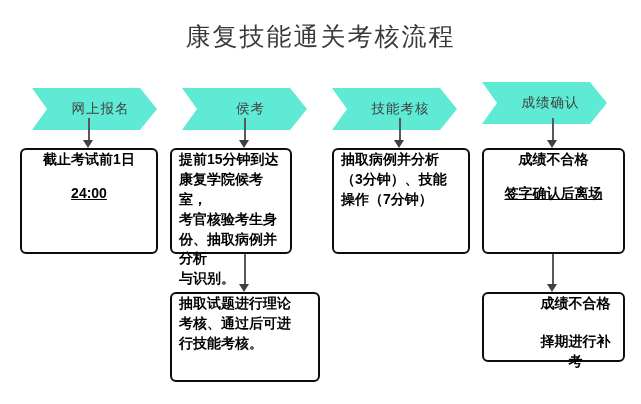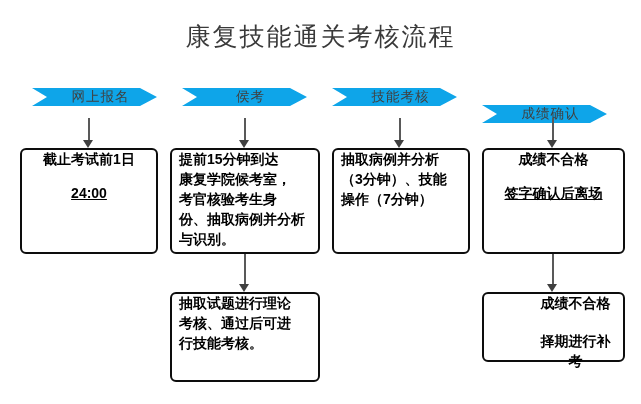--- a/index.html
+++ b/index.html
@@ -33,22 +33,22 @@
     letter-spacing: 2px;
     color: #3a3a3a;
     font-family: "DejaVu Serif", "Liberation Serif", serif;
     font-weight: 400;
     white-space: nowrap;
   }
 
   
   .banner {
     position: absolute;
-    height: 18px;
-    background: #0ea5e9;
+    height: 42px;
+    background: #5eead4;
     color: #404040;
     font-size: 13.5px;
     letter-spacing: 1px;
     display: flex;
     align-items: center;
     justify-content: center;
     clip-path: polygon(0 0, calc(100% - 17px) 0, 100% 50%, calc(100% - 17px) 100%, 0 100%, 15px 50%);
     -webkit-clip-path: polygon(0 0, calc(100% - 17px) 0, 100% 50%, calc(100% - 17px) 100%, 0 100%, 15px 50%);
     box-sizing: border-box;
     padding-left: 12px;
@@ -136,21 +136,21 @@
 
   <div class="banner" style="left:182px; top:88px; width:125px;">
     <span>侯考</span>
   </div>
 
   <div class="arrow" style="left:239px; top:118px; height:30px;">
     <div class="stem" style="height:23px;"></div>
     <div class="head" style="top:22px;"></div>
   </div>
 
-  <div class="pbox left" style="left:170px; top:148px; width:150px; height:106px;">
+  <div class="pbox left" style="left:170px; top:148px; width:122px; height:106px;">
     <div class="btext pad-b">提前15分钟到达</div>
     <div class="btext">康复学院候考室，</div>
     <div class="btext">考官核验考生身</div>
     <div class="btext">份、抽取病例并分析</div>
     <div class="btext">与识别。</div>
   </div>
 
   <div class="arrow" style="left:239px; top:254px; height:38px;">
     <div class="stem" style="height:31px;"></div>
     <div class="head" style="top:30px;"></div>
@@ -170,21 +170,21 @@
     <div class="stem" style="height:23px;"></div>
     <div class="head" style="top:22px;"></div>
   </div>
 
   <div class="pbox left" style="left:332px; top:148px; width:138px; height:106px;">
     <div class="btext pad-a">抽取病例并分析</div>
     <div class="btext">（3分钟）、技能</div>
     <div class="btext">操作（7分钟）</div>
   </div>
 
-  <div class="banner" style="left:482px; top:105px; width:125px;">
+  <div class="banner" style="left:482px; top:82px; width:125px;">
     <span>成绩确认</span>
   </div>
 
   <div class="arrow" style="left:547px; top:118px; height:30px;">
     <div class="stem" style="height:23px;"></div>
     <div class="head" style="top:22px;"></div>
   </div>
 
   <div class="pbox center" style="left:482px; top:148px; width:143px; height:106px;">
     <div class="btext pad-a">成绩不合格</div>

